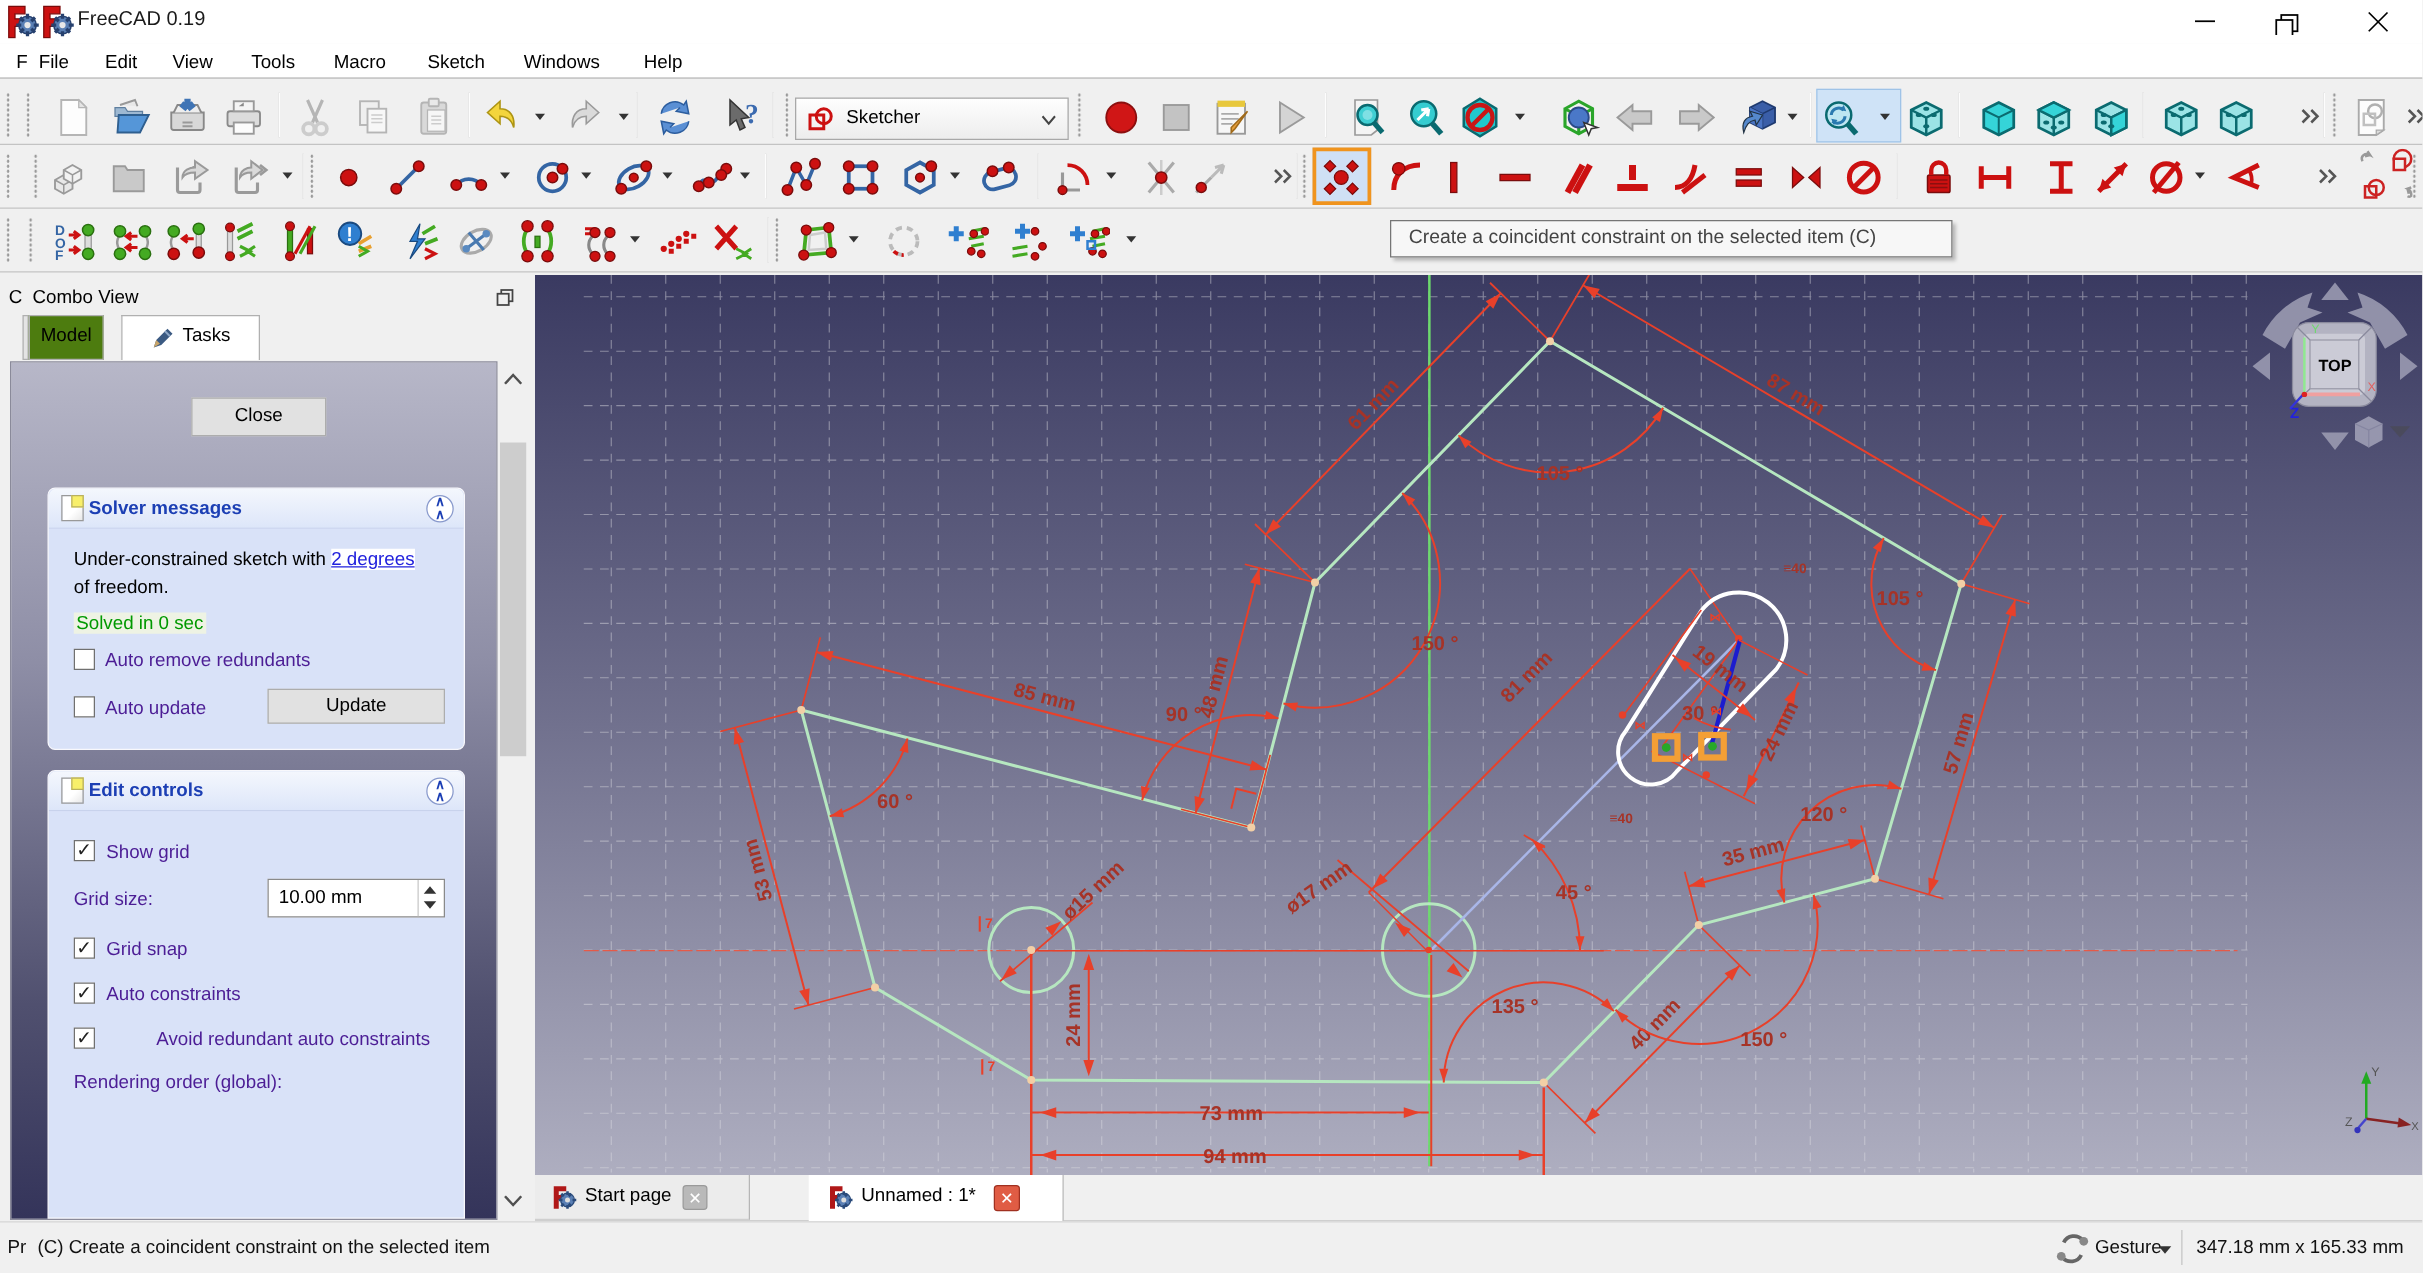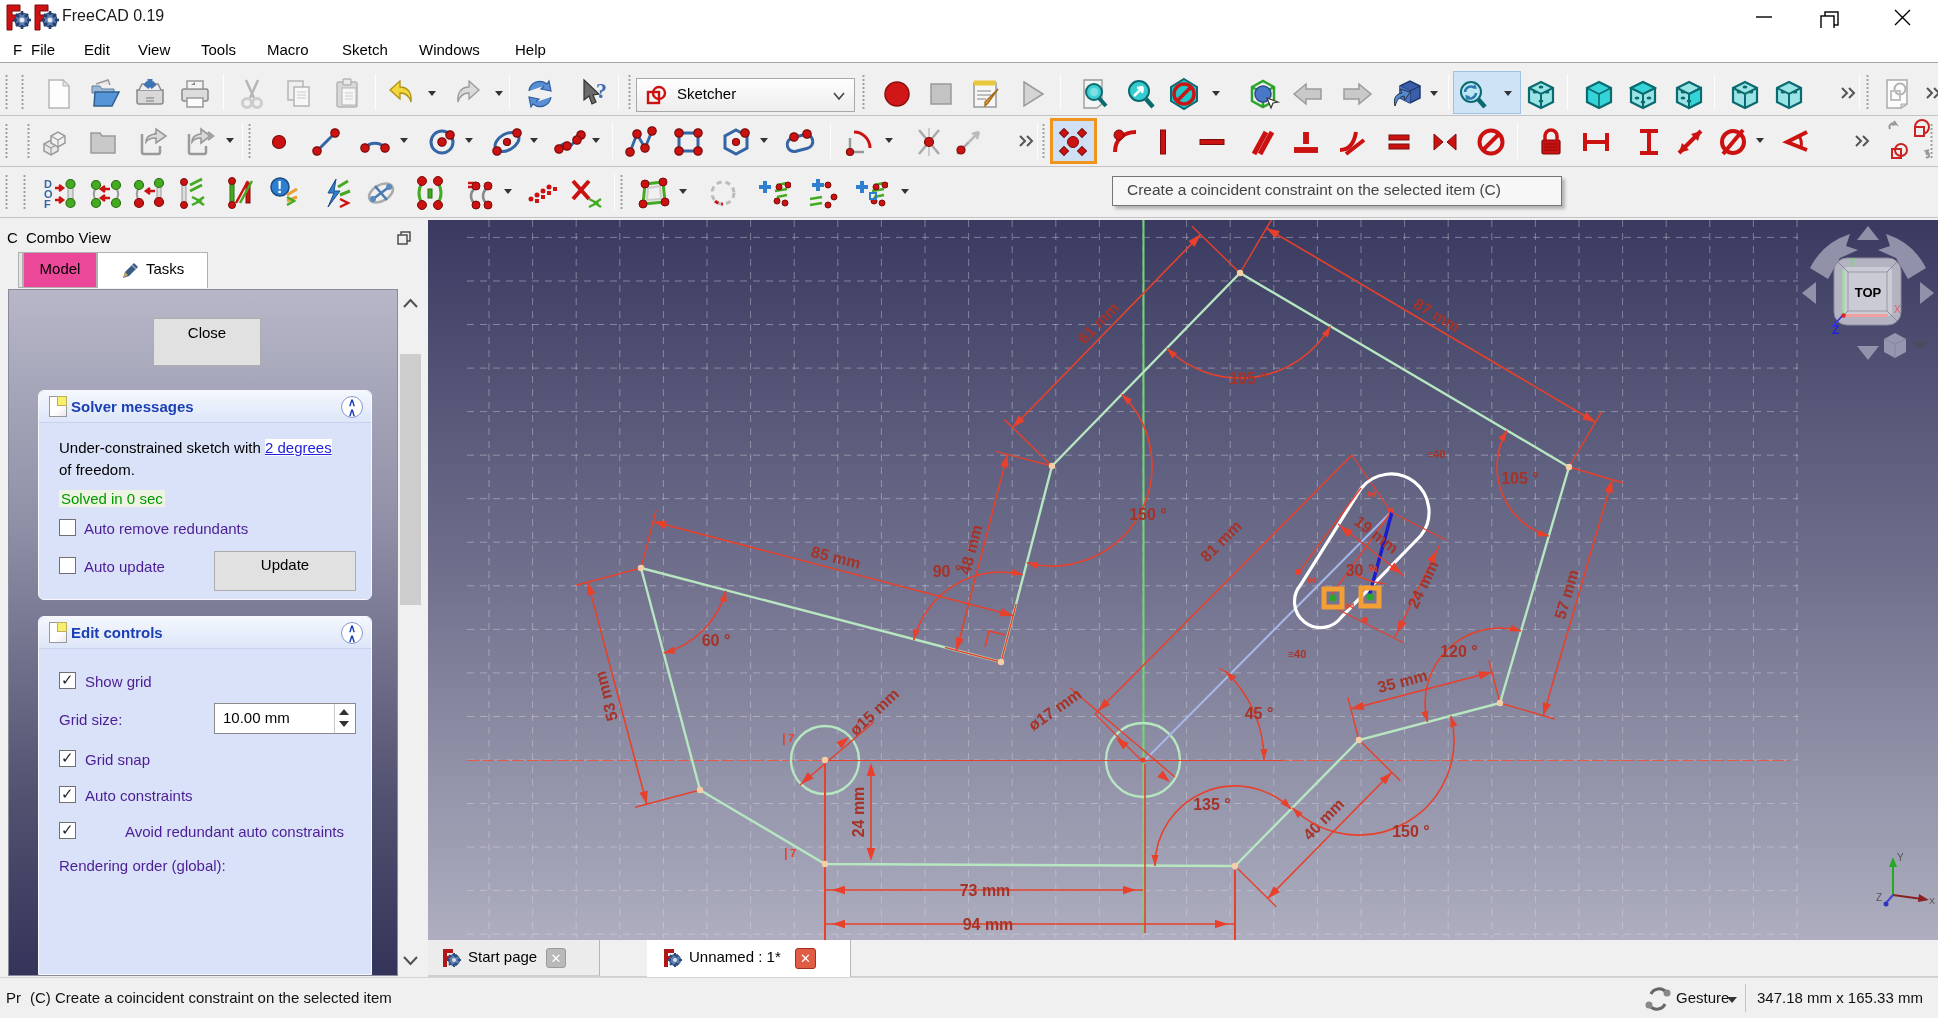--- a/index.html
+++ b/index.html
@@ -19,21 +19,21 @@
   background-image:radial-gradient(circle, #9a9a9a 1px, transparent 1.2px);
   background-size:3px 4px; }
 .vsep { position:absolute; top:6px; width:1px; height:36px; background:#b4b4b4; border-right:1px solid #fdfdfd; }
 .tbi { position:absolute; } 
 .dd { position:absolute; width:0; height:0; border-left:4px solid transparent; border-right:4px solid transparent; border-top:5px solid #333; }
 
 #combo { position:absolute; left:0; top:225px; width:428px; height:752px; background:#f0f0f0; }
 #combotitle { position:absolute; left:0; top:0; width:428px; height:26px; background:#f0f0f0; }
 .tab { position:absolute; top:27px; height:36px; font-size:15px; color:#000; }
 #taskarea { position:absolute; left:8px; top:64px; width:390px; height:687px; background:linear-gradient(#b7b7c8, #8e8ea6 35%, #50506f 75%, #34345a); border:1px solid #8a8a9a; }
-#closebtn { position:absolute; left:153px; top:93px; width:108px; height:48px; background:#e1e1e1; border:1px solid #adadad; text-align:center; font-size:15px; padding-top:5px; color:#000; }
+#closebtn { position:absolute; left:153px; top:93px; width:108px; height:31px; background:#e1e1e1; border:1px solid #adadad; text-align:center; font-size:15px; padding-top:5px; color:#000; }
 .gbox { position:absolute; left:38px; width:334px; background:#d9e2f8; border:1px solid #f8f8fc; border-radius:6px; }
 .ghead { position:relative; height:32px; background:linear-gradient(#f4f7fd,#dde6f9); border-bottom:1px solid #c8d2ec; border-radius:6px 6px 0 0; }
 .gtitle { position:absolute; left:32px; top:7px; font-weight:bold; font-size:15px; color:#1c3fb4; }
 .notei { position:absolute; left:10px; top:5px; width:18px; height:21px; background:linear-gradient(135deg,#fff 60%,#e8e8e8); border:1px solid #999; }
 .notei:after { content:""; position:absolute; right:-1px; top:-1px; width:8px; height:8px; background:#f8ef6a; border:1px solid #b9b060; }
 .collb { position:absolute; right:8px; top:5px; width:22px; height:22px; border-radius:11px; background:#fff; border:1px solid #8899cc; color:#1c3fb4; font-size:11px; text-align:center; line-height:10px; font-weight:bold; }
 .cb { position:absolute; width:17px; height:17px; background:#fff; border:1px solid #707070; }
 .cbt { position:absolute; font-size:15px; color:#4c1d95; }
 .check { position:absolute; left:1px; top:-2px; font-size:15px; color:#222; }
 
@@ -603,21 +603,21 @@
   <div id="combo">
     <div id="combotitle">
       <div class="abs" style="left:7px;top:4px;font-size:15px;">C</div>
       <div class="abs" style="left:26px;top:4px;font-size:15px;">Combo View</div>
       <svg class="abs" style="left:396px;top:5px;" width="16" height="16">
         <rect x="5" y="2" width="9" height="9" fill="none" stroke="#444" stroke-width="1.4"></rect>
         <rect x="2" y="5" width="9" height="9" fill="#f0f0f0" stroke="#444" stroke-width="1.4"></rect>
       </svg>
     </div>
     <div class="tab" style="left:18px;width:5px;overflow:hidden;background:#e4e4e4;border:1px solid #b0b0b0;"></div>
-    <div class="tab" style="left:23px;width:74px;background:#ec4899;border:1px solid #b0b0b0;text-align:center;padding-top:7px;">Model</div>
+    <div class="tab" style="left:23px;width:60px;background:#4d7c0f;border:1px solid #b0b0b0;text-align:center;padding-top:7px;">Model</div>
     <div class="tab" style="left:97px;width:111px;background:#ffffff;border:1px solid #b0b0b0;border-bottom:none;padding-top:7px;">
       <svg class="abs" style="left:22px;top:8px;" width="20" height="20">
           <path d="M3 17 L5 11 L14 2 L18 6 L9 15 Z" fill="#3b5a82"></path>
           <path d="M3 17 L5 11 L8 14 Z" fill="#c7a469"></path>
           <path d="M12 4 L16 8" stroke="#8fa8c8" stroke-width="1.5"></path>
         </svg>
       <span style="margin-left:48px;">Tasks</span>
     </div>
     <div id="taskarea"></div>
     <div id="closebtn">Close</div>
@@ -638,21 +638,21 @@
           <div class="gtitle">Solver messages</div>
           <div class="collb">∧<br>∧</div>
         </div>
       <div class="abs" style="left:20px;top:48px;font-size:15px;color:#000;">Under-constrained sketch with <span style="color:#2222dd;text-decoration:underline;background:#fff;">2 degrees</span></div>
       <div class="abs" style="left:20px;top:70px;font-size:15px;color:#000;">of freedom.</div>
       <div class="abs" style="left:20px;top:99px;font-size:15px;color:#009900;background:#eef3e4;padding:0 2px;">Solved in 0 sec</div>
       <div class="cb" style="left:20px;top:128px;"></div>
       <div class="cbt" style="left:45px;top:129px;">Auto remove redundants</div>
       <div class="cb" style="left:20px;top:166px;"></div>
       <div class="cbt" style="left:45px;top:167px;">Auto update</div>
-      <div class="abs" style="left:175px;top:160px;width:142px;height:40px;background:#e1e1e1;border:1px solid #adadad;text-align:center;font-size:15px;padding-top:4px;color:#000;">Update</div>
+      <div class="abs" style="left:175px;top:160px;width:142px;height:28px;background:#e1e1e1;border:1px solid #adadad;text-align:center;font-size:15px;padding-top:4px;color:#000;">Update</div>
     </div>
 
     <div class="gbox" style="top:391px;height:359px;border-radius:6px 6px 0 0;">
       <div class="ghead">
           <div class="notei"></div>
           <div class="gtitle">Edit controls</div>
           <div class="collb">∧<br>∧</div>
         </div>
       <div class="cb" style="left:20px;top:55px;">
           <div class="check">✓</div>

